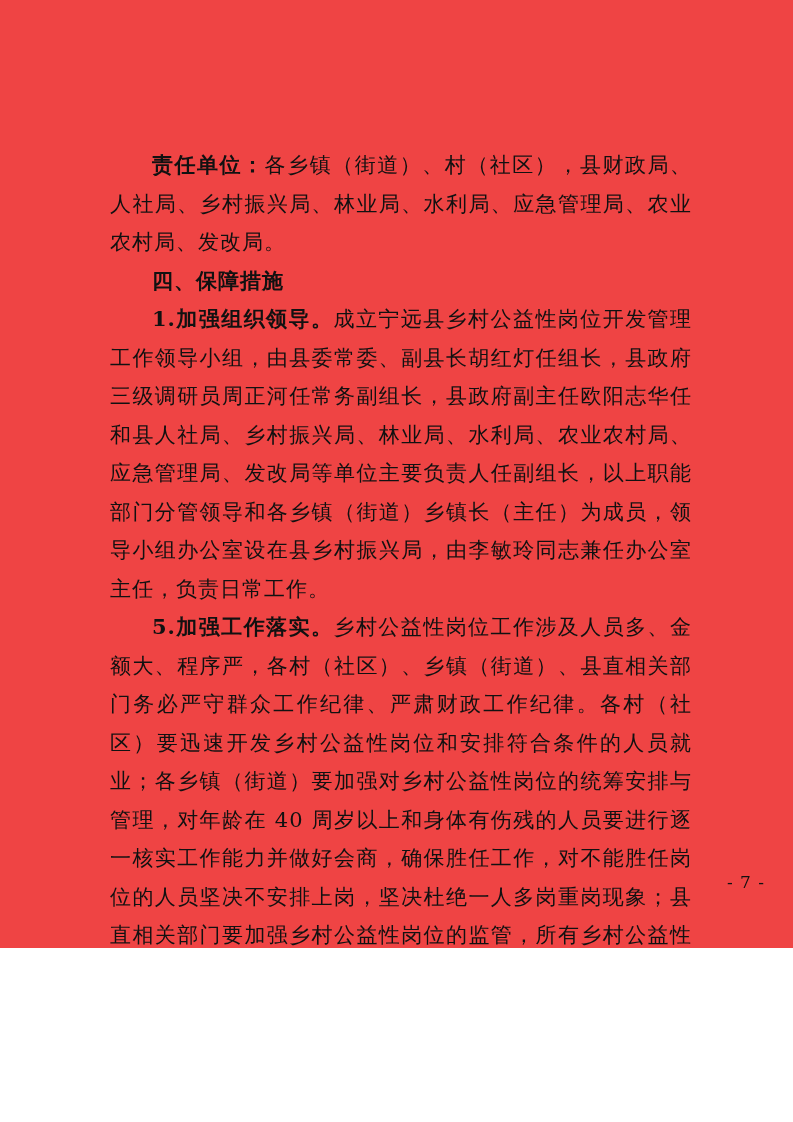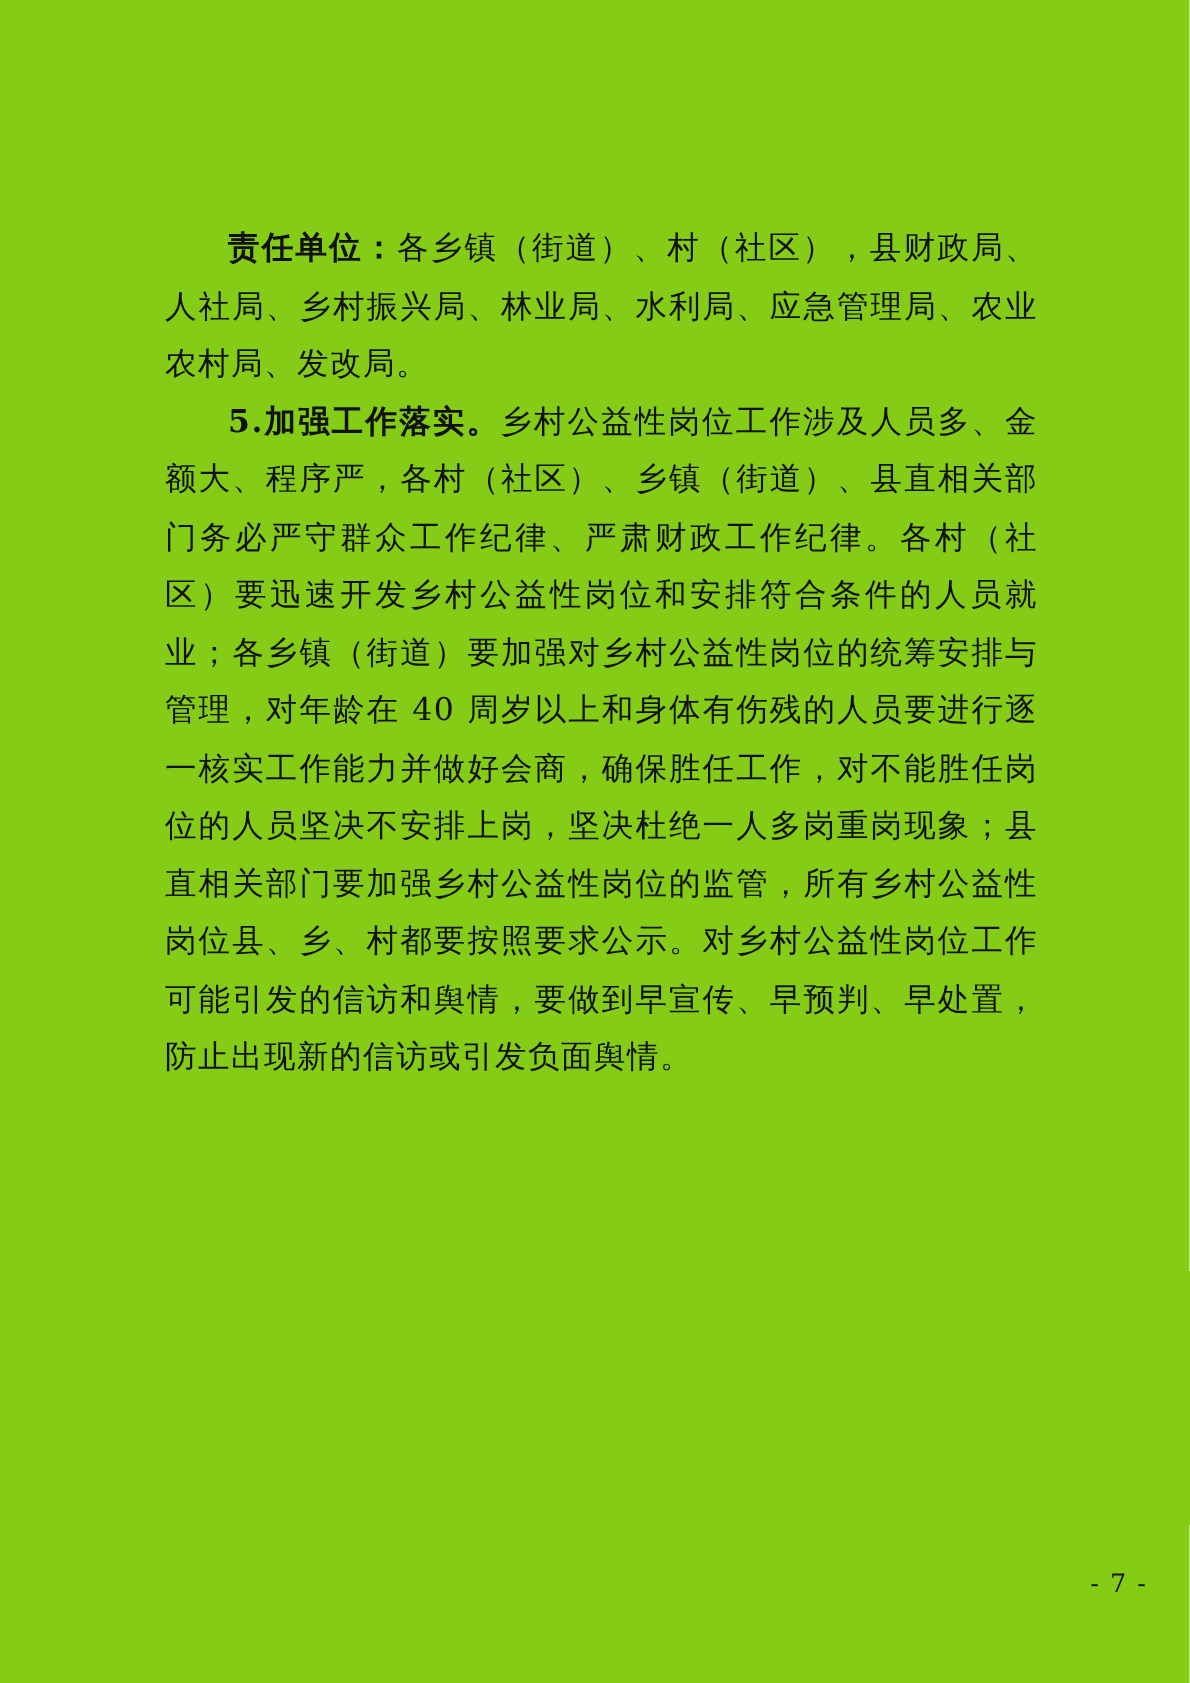--- a/index.html
+++ b/index.html
@@ -12,22 +12,22 @@
     height: 1122px;
     position: relative;
     font-family: "DejaVu Serif", "Liberation Serif", serif;
     color: #111111;
   }
   .doc-page {
     position: absolute;
     left: 0;
     top: 0;
     width: 793px;
-    height: 1122px;
-    background: #84cc16;
+    height: 948px;
+    background: #ef4444;
     overflow: hidden;
   }
   .doc-content {
     position: absolute;
     left: 110px;
     top: 146px;
     width: 582px;
     font-size: 21px;
     line-height: 38.5px;
     text-align: justify;
@@ -55,20 +55,22 @@
   }
 </style>
 </head>
 <body>
 
 <div class="doc-page">
   <div class="doc-content">
 
     <p><span class="lead-bold">责任单位：</span><span>各乡镇（街道）、村（社区），县财政局、人社局、乡村振兴局、林业局、水利局、应急管理局、农业农村局、发改局。</span></p>
 
+    <p class="section-heading">四、保障措施</p>
 
+    <p><span class="lead-bold">1.加强组织领导。</span><span>成立宁远县乡村公益性岗位开发管理工作领导小组，由县委常委、副县长胡红灯任组长，县政府三级调研员周正河任常务副组长，县政府副主任欧阳志华任和县人社局、乡村振兴局、林业局、水利局、农业农村局、应急管理局、发改局等单位主要负责人任副组长，以上职能部门分管领导和各乡镇（街道）乡镇长（主任）为成员，领导小组办公室设在县乡村振兴局，由李敏玲同志兼任办公室主任，负责日常工作。</span></p>
 
     <p><span class="lead-bold">5.加强工作落实。</span><span>乡村公益性岗位工作涉及人员多、金额大、程序严，各村（社区）、乡镇（街道）、县直相关部门务必严守群众工作纪律、严肃财政工作纪律。各村（社区）要迅速开发乡村公益性岗位和安排符合条件的人员就业；各乡镇（街道）要加强对乡村公益性岗位的统筹安排与管理，对年龄在 40 周岁以上和身体有伤残的人员要进行逐一核实工作能力并做好会商，确保胜任工作，对不能胜任岗位的人员坚决不安排上岗，坚决杜绝一人多岗重岗现象；县直相关部门要加强乡村公益性岗位的监管，所有乡村公益性岗位县、乡、村都要按照要求公示。对乡村公益性岗位工作可能引发的信访和舆情，要做到早宣传、早预判、早处置，防止出现新的信访或引发负面舆情。</span></p>
 
   </div>
 
   <div class="page-number">- 7 -</div>
 </div>
 
 </body></html>

